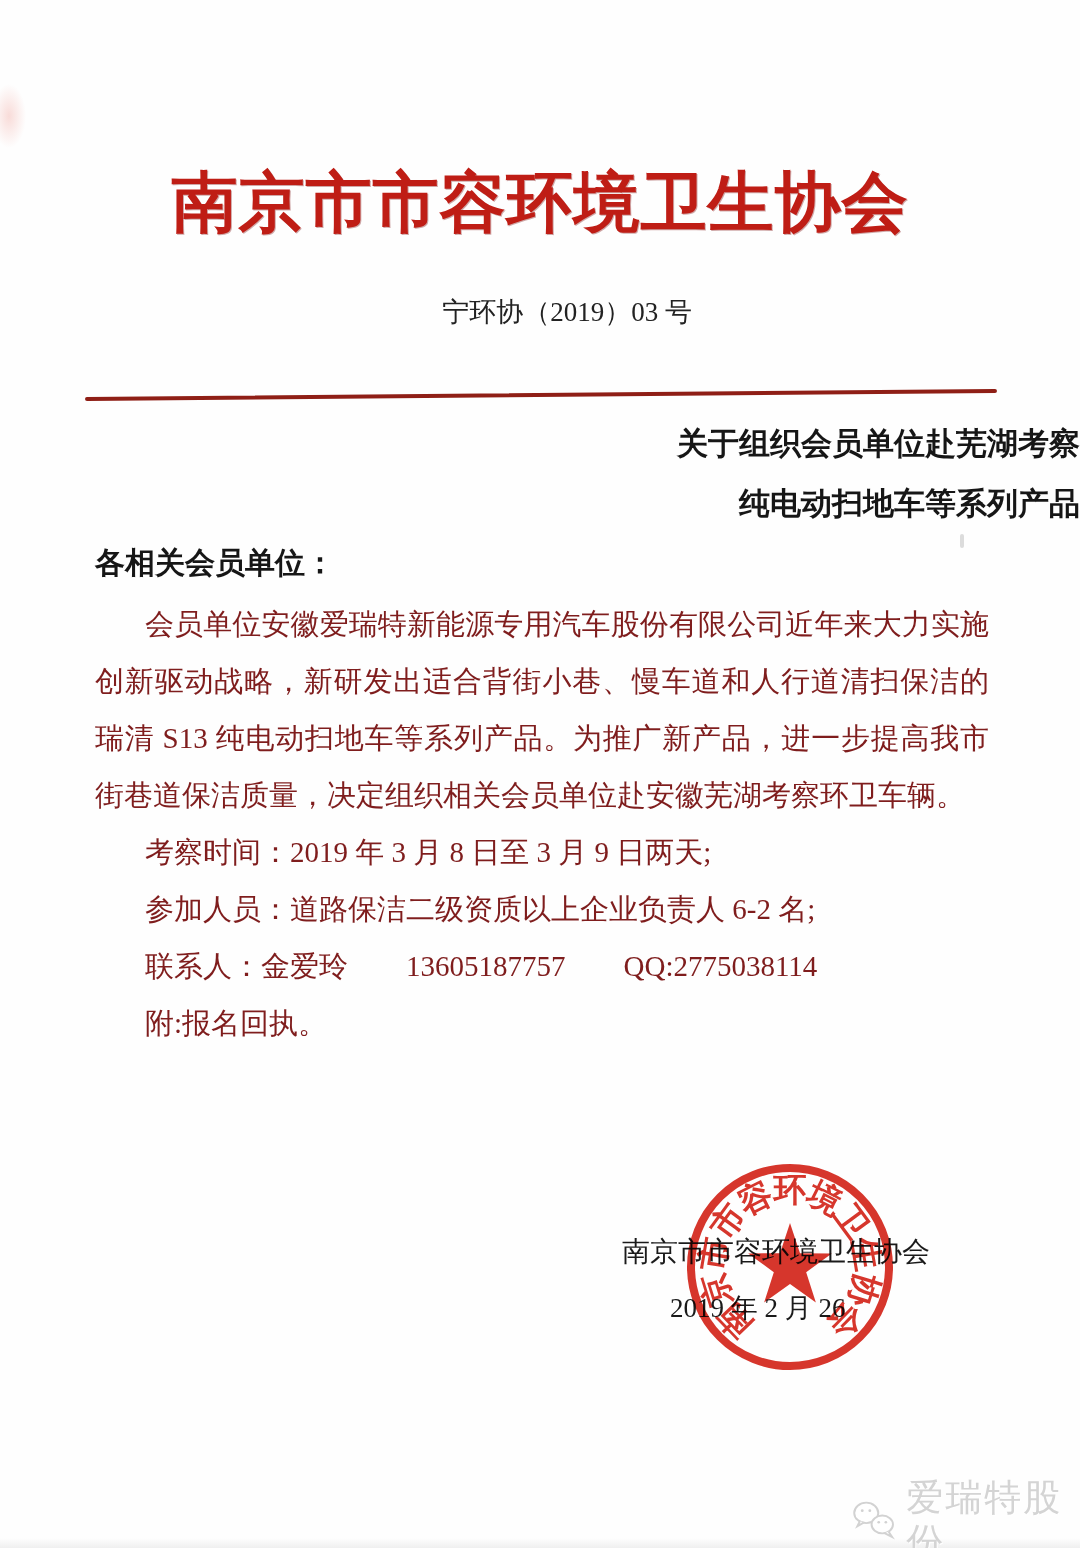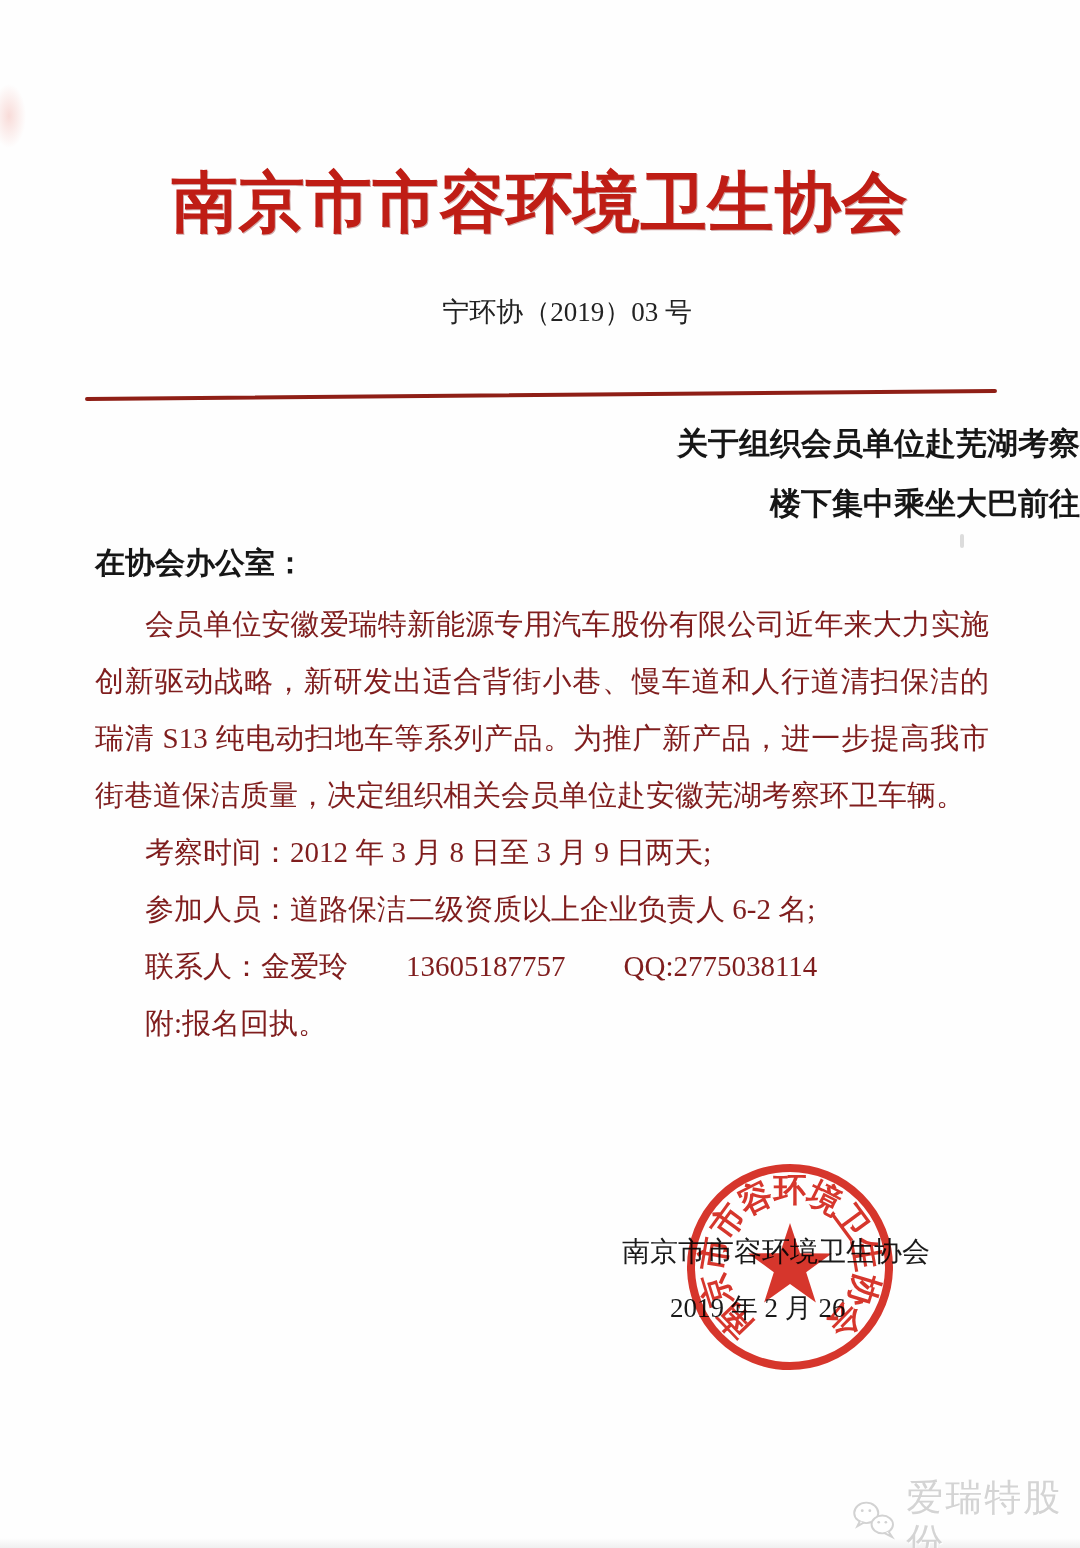--- a/index.html
+++ b/index.html
@@ -98,27 +98,27 @@
   <div class="smudge-a"></div>
   <div class="smudge-b"></div>
 
   <div class="org-title">南京市市容环境卫生协会</div>
 
   <div class="doc-number">宁环协（2019）03 号</div>
 
   <div class="red-rule"></div>
 
   <div class="subject subject-1">关于组织会员单位赴芜湖考察</div>
-  <div class="subject subject-2">楼下集中乘坐大巴前往</div>
+  <div class="subject subject-2">纯电动扫地车等系列产品</div>
 
-  <div class="salutation">在协会办公室：</div>
+  <div class="salutation">各相关会员单位：</div>
 
   <div class="body">
       <p>会员单位安徽爱瑞特新能源专用汽车股份有限公司近年来大力实施创新驱动战略，新研发出适合背街小巷、慢车道和人行道清扫保洁的瑞清 S13 纯电动扫地车等系列产品。为推广新产品，进一步提高我市街巷道保洁质量，决定组织相关会员单位赴安徽芜湖考察环卫车辆。</p>
-      <p>考察时间：2012 年 3 月 8 日至 3 月 9 日两天;</p>
+      <p>考察时间：2019 年 3 月 8 日至 3 月 9 日两天;</p>
       <p>参加人员：道路保洁二级资质以上企业负责人 6-2 名;</p>
       <p>联系人：金爱玲　　13605187757　　QQ:2775038114</p>
       <p>附:报名回执。</p>
     </div>
 
   <div class="sig-org">南京市市容环境卫生协会</div>
   <div class="sig-date">2019 年 2 月 26</div>
 
   <svg class="seal" viewBox="0 0 222 222" xmlns="http://www.w3.org/2000/svg">
     <circle class="ring" cx="111" cy="111" r="99"></circle>

